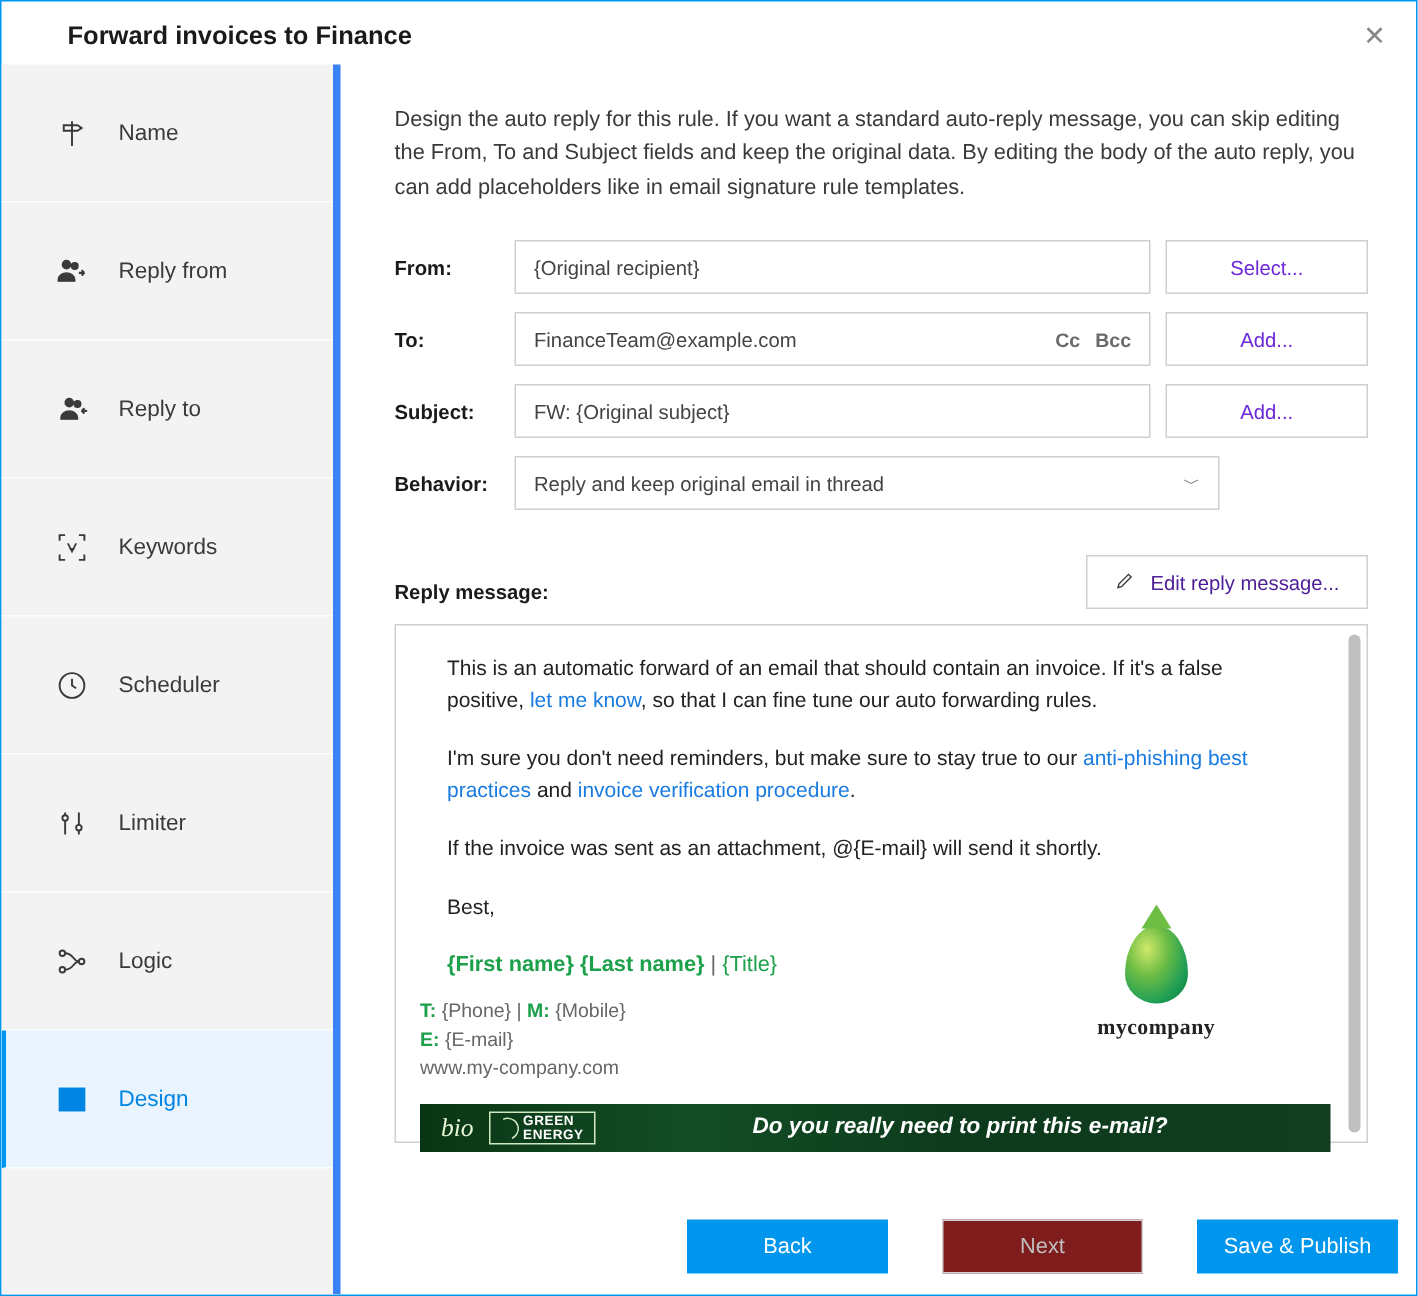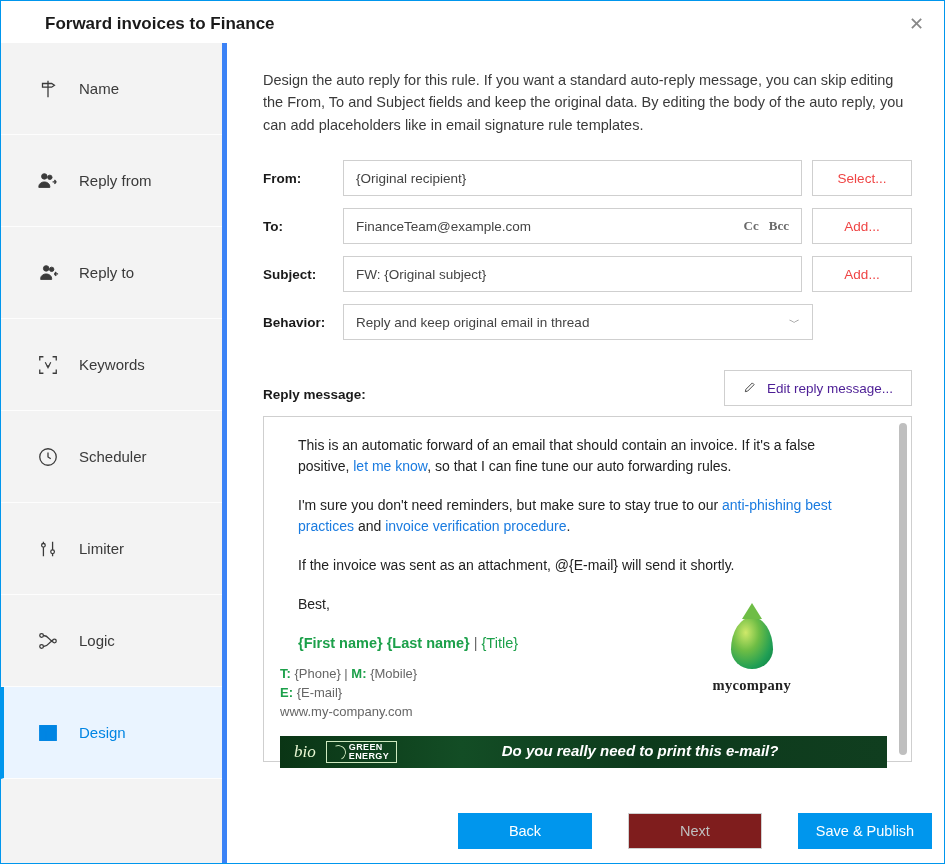--- a/index.html
+++ b/index.html
@@ -13,39 +13,39 @@
   .side-item.active { background: #eaf4ff; color: #0085e3; border-left: 3px solid #0096ed; padding-left: 33px; }
   .side-item.active svg { stroke:#0085e3; fill:#0085e3; }
   .side-icon { width: 22px; display:flex; justify-content:center; }
   .content { flex: 1; display:flex; flex-direction:column; overflow:hidden; }
   .content-inner { padding: 26px 32px 12px 36px; flex:1; overflow:auto; }
   .intro { color:#3a3a3a; font-size:14.5px; line-height:1.55; margin-bottom:24px; }
   .form-row { display:flex; align-items:center; margin-bottom:12px; }
   .form-row .lbl { width:80px; font-size:13.5px; font-weight:600; color:#1a1a1a; }
   .field-wrap { flex:1; display:flex; align-items:center; border:1px solid #cfcfcf; height:36px; padding:0 12px; font-size:13.5px; color:#555; background:#fff; }
   .field-wrap input { border:none; outline:none; flex:1; font-size:13.5px; color:#444; background:transparent; }
-  .ccbcc { color:#6a6a6a; font-size:13px; margin-left:10px; cursor:pointer; font-weight:600;font-family:Liberation Serif, serif;}
-  .side-btn { width:100px; height:36px; margin-left:10px; border:1px solid #cfcfcf; background:#fff; font-size:13.5px; color:#ef4444; cursor:pointer; }
+  .ccbcc { color:#6a6a6a; font-size:13px; margin-left:10px; cursor:pointer; font-weight:600;}
+  .side-btn { width:135px; height:36px; margin-left:10px; border:1px solid #cfcfcf; background:#fff; font-size:13.5px; color:#6d28d9; cursor:pointer; }
   .select-wrap { flex:1; display:flex; align-items:center; border:1px solid #cfcfcf; height:36px; padding:0 12px; justify-content:space-between; font-size:13.5px; color:#444; cursor:pointer; }
   .chev { color:#777; font-size:11px; }
   .section-row { display:flex; align-items:center; justify-content:space-between; margin:30px 0 10px; }
   .section-lbl { font-size:13.5px; font-weight:600; color:#1a1a1a;margin-top:12px; }
   .edit-btn { height:36px; padding:0 18px; border:1px solid #cfcfcf; background:#fff; font-size:13.5px; color:#4c1d95; cursor:pointer; display:flex; align-items:center; gap:10px; }
   .preview-box { border:1px solid #cfcfcf; position:relative; height:346px; padding:18px 24px 16px 16px; }
   .preview-scroll { position:absolute; top:6px; right:4px; bottom:6px; width:8px; background:#bfbfbf; border-radius:4px; }
   .msg { font-family: Arial, sans-serif; font-size:14px; color:#222; line-height:1.5; }
   .msg a { color:#1a7be0; text-decoration:none; }
   .msg p { margin: 0 18px 18px; }
   .msg p.sig-name { margin-bottom:10px;}
   .sig-name { color:#1ca04a; font-weight:700; font-size:14.5px; }
   .sig-divider{ color:#666; font-weight:400;}
   .sig-title{ color:#1ca04a; font-weight:400;}
   .sig-line { font-size:13px; color:#666; margin:0 !important; line-height:1.45;}
   .sig-line b{ color:#1ca04a; }
-  .logo-block { position:absolute; right:120px; top:200px; text-align:center; }
+  .logo-block { position:absolute; right:101px; top:200px; text-align:center; }
   .drop { width:42px; height:52px; background: radial-gradient(ellipse at 35% 30%, #cfe96a 0%, #6ebd45 35%, #1f9e55 70%, #0a7a3d 100%); border-radius: 50% 50% 50% 50% / 62% 62% 38% 38%; transform: rotate(0deg); margin:0 auto 6px; position:relative; }
   .drop:before{content:'';position:absolute;left:0;right:0;top:-14px;margin:auto;width:0;height:0;border-left:10px solid transparent;border-right:10px solid transparent;border-bottom:16px solid #6ebd45;}
   .logo-txt { font-family: Georgia, serif; font-weight:700; font-size:14.5px; color:#222; letter-spacing:.3px;}
   .banner { margin-top:14px; height:32px; background: linear-gradient(90deg,#0a3515 0%, #134d25 30%, #0d3a1c 60%, #103e1f 100%); display:flex; align-items:center; padding:0 14px; gap:10px; }
   .banner .bio{ font-family: "Brush Script MT", cursive; color:#e8f7d3; font-size:17px; font-style:italic;}
   .banner .ge{ height:22px; padding:1px 7px 1px 22px; border:1px solid #cfeac0; color:#fff; font-size:9px; font-weight:700; line-height:1.0; position:relative; letter-spacing:.4px;}
   .banner .ge:before{content:'';position:absolute;left:4px;top:3px;width:13px;height:13px;border:1.5px solid #cfeac0;border-radius:50%;border-left-color:transparent;border-bottom-color:transparent;transform:rotate(20deg);}
   .banner .bt{ flex:1; text-align:center; color:#fff; font-weight:700; font-style:italic; font-size:15px;}
   .footer { height:64px; display:flex; align-items:center; justify-content:flex-end; gap:12px; padding:0 12px; border-top:0; }
   .fbtn { min-width:134px; height:36px; font-size:14.5px; border:none; cursor:pointer;margin-left:24px; }

